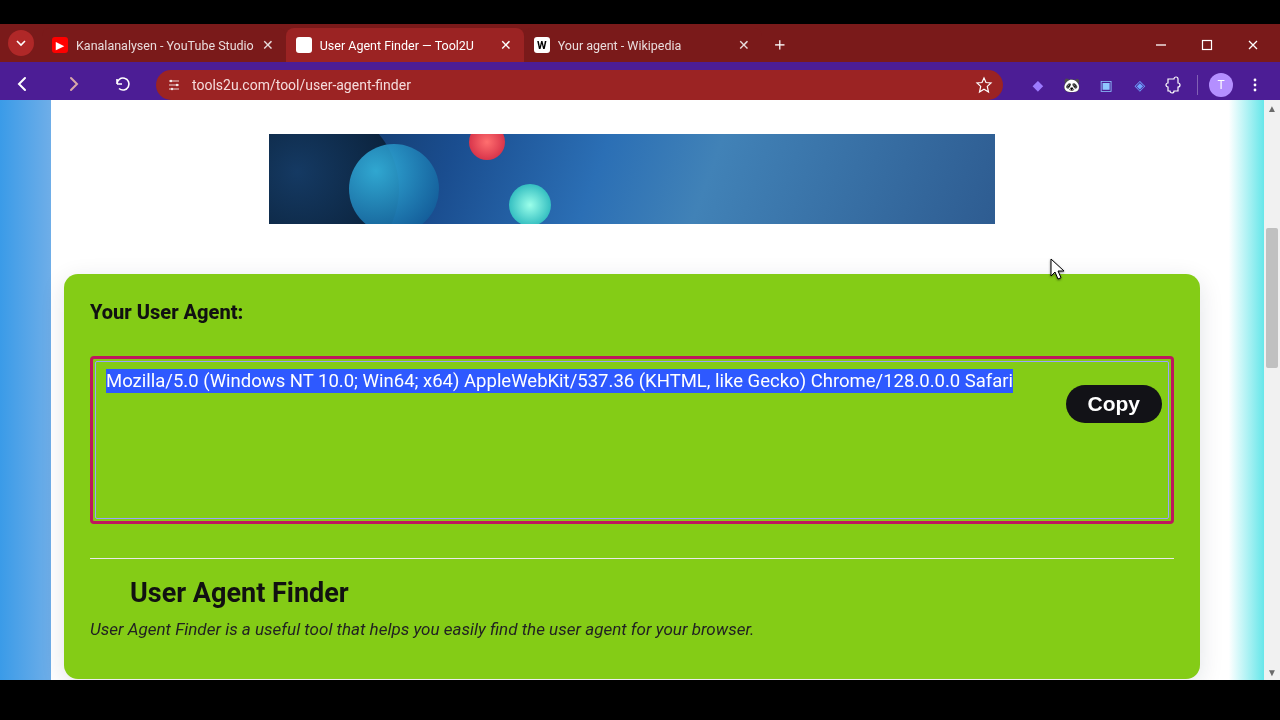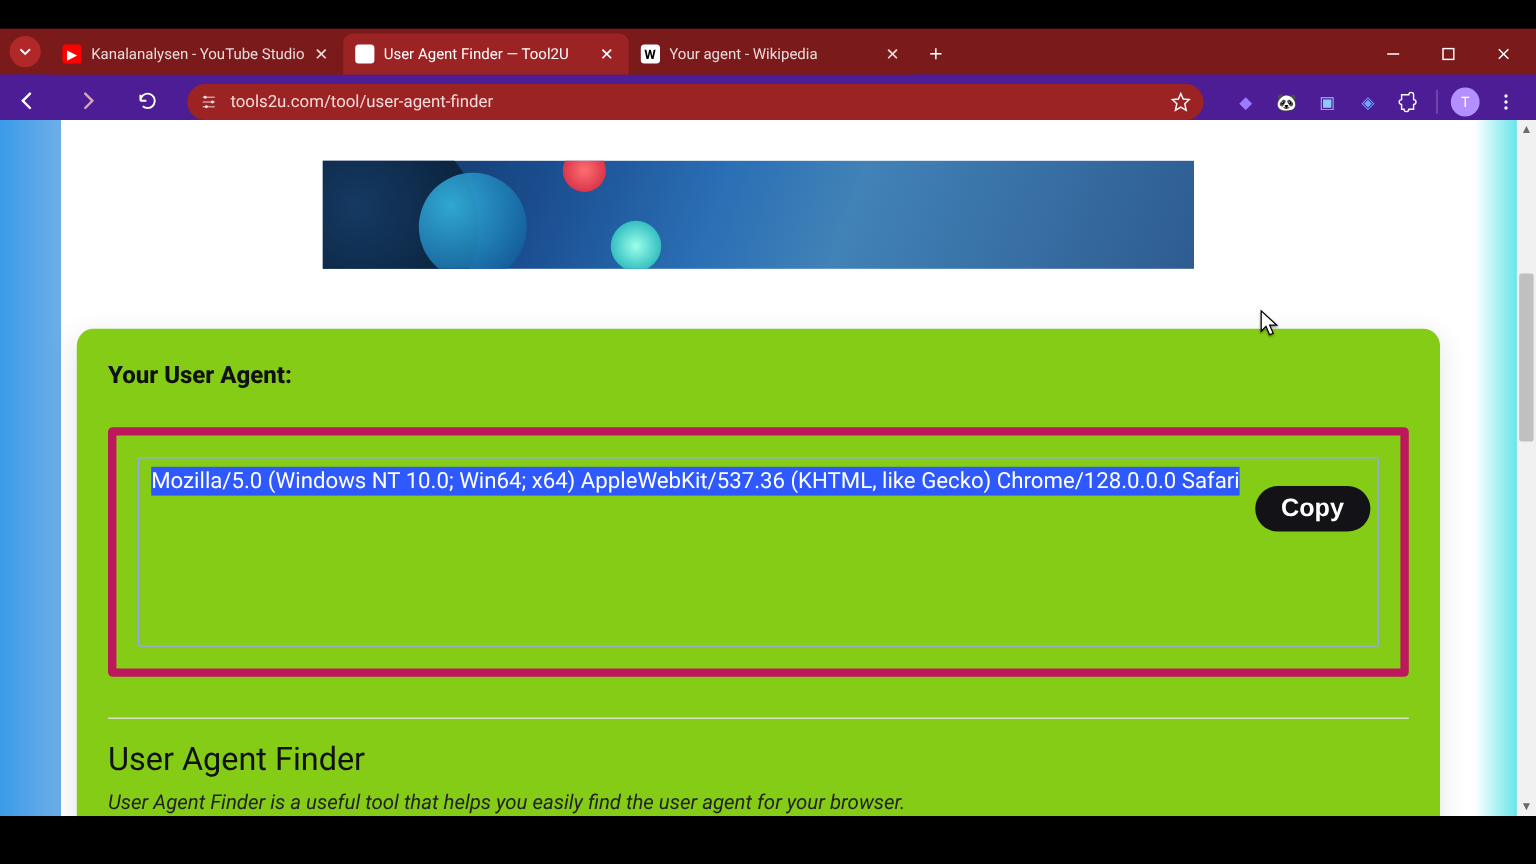--- a/index.html
+++ b/index.html
@@ -46,26 +46,26 @@
   .banner { width:726px; height:90px; margin:34px auto 0; background:linear-gradient(110deg,#0f2f55 0%, #1a4d8f 25%, #2b6fb5 45%, #4182b7 60%, #2e5c91 100%); position:relative; overflow:hidden; display:flex; align-items:center; }
   .banner::before { content:""; position:absolute; left:-40px; top:-30px; width:170px; height:170px; background:radial-gradient(circle at 40% 40%, #153a63 0%, #0a2037 65%); border-radius:50%; opacity:.9;}
   .banner::after { content:""; position:absolute; left:80px; top:10px; width:90px; height:90px; background:radial-gradient(circle at 30% 30%, #34b5e0, #0b4a8a); border-radius:50%; opacity:.9;}
   .banner .dot1{position:absolute;left:200px;top:-10px;width:36px;height:36px;border-radius:50%;background:radial-gradient(circle,#ff6f6f,#c91d3c);} 
   .banner .dot2{position:absolute;left:240px;top:50px;width:42px;height:42px;border-radius:50%;background:radial-gradient(circle,#9bffea,#0aa4b0);} 
   .banner-text { position:absolute; right:24px; top:6px; color:#e9f3fb; font-weight:800; font-size:56px; letter-spacing:2px; font-style:italic; text-shadow:0 2px 4px rgba(0,0,0,.4);}
 
   
   .card { width:1136px; margin:50px auto 0; background:#84cc16; border-radius:14px; box-shadow:0 6px 24px rgba(20,30,60,.12); padding:26px 26px 40px; }
   .label { font-size:20px; font-weight:800; color:#111; margin-bottom:14px; }
-  .ua-box-wrap { border:7px solid #be185d; border-radius:4px; padding:18px; position:relative;margin-top:32px; }
+  .ua-box-wrap { border:3px solid #be185d; border-radius:4px; padding:2px; position:relative;margin-top:32px; }
   .ua-box { border:1px solid #9aa4ff; border-radius:2px; min-height:158px; padding:8px 10px; font-size:18.5px; line-height:1.25; position:relative; overflow:hidden;}
   .ua-text { display:inline; background:#2e59ff; color:#fff; padding:1px 0; }
   .copy-btn { position:absolute; right:6px; top:23px; height:38px; padding:0 22px; background:#121217; color:#fff; border:none; border-radius:20px; font-size:21px; font-weight:600; cursor:pointer; }
   .divider { height:1px; background:#e8e8ea; margin:34px 0 18px; }
-  .h2 { font-size:27px; font-weight:400; color:#111; margin-bottom:10px; }
+  .h2 { font-size:27px; font-weight:700; color:#111; margin-bottom:10px;margin-left:40px; }
   .desc { font-size:17px; color:#222;font-style:italic; }
 
   
   .cursor { position:absolute; left:1050px; top:158px; width:18px; height:24px; pointer-events:none; }
   .cursor svg { width:18px; height:24px; filter:drop-shadow(0 1px 1px rgba(0,0,0,.5));}
 
   svg { display:block; }
 </style>
 </head>
 <body>

